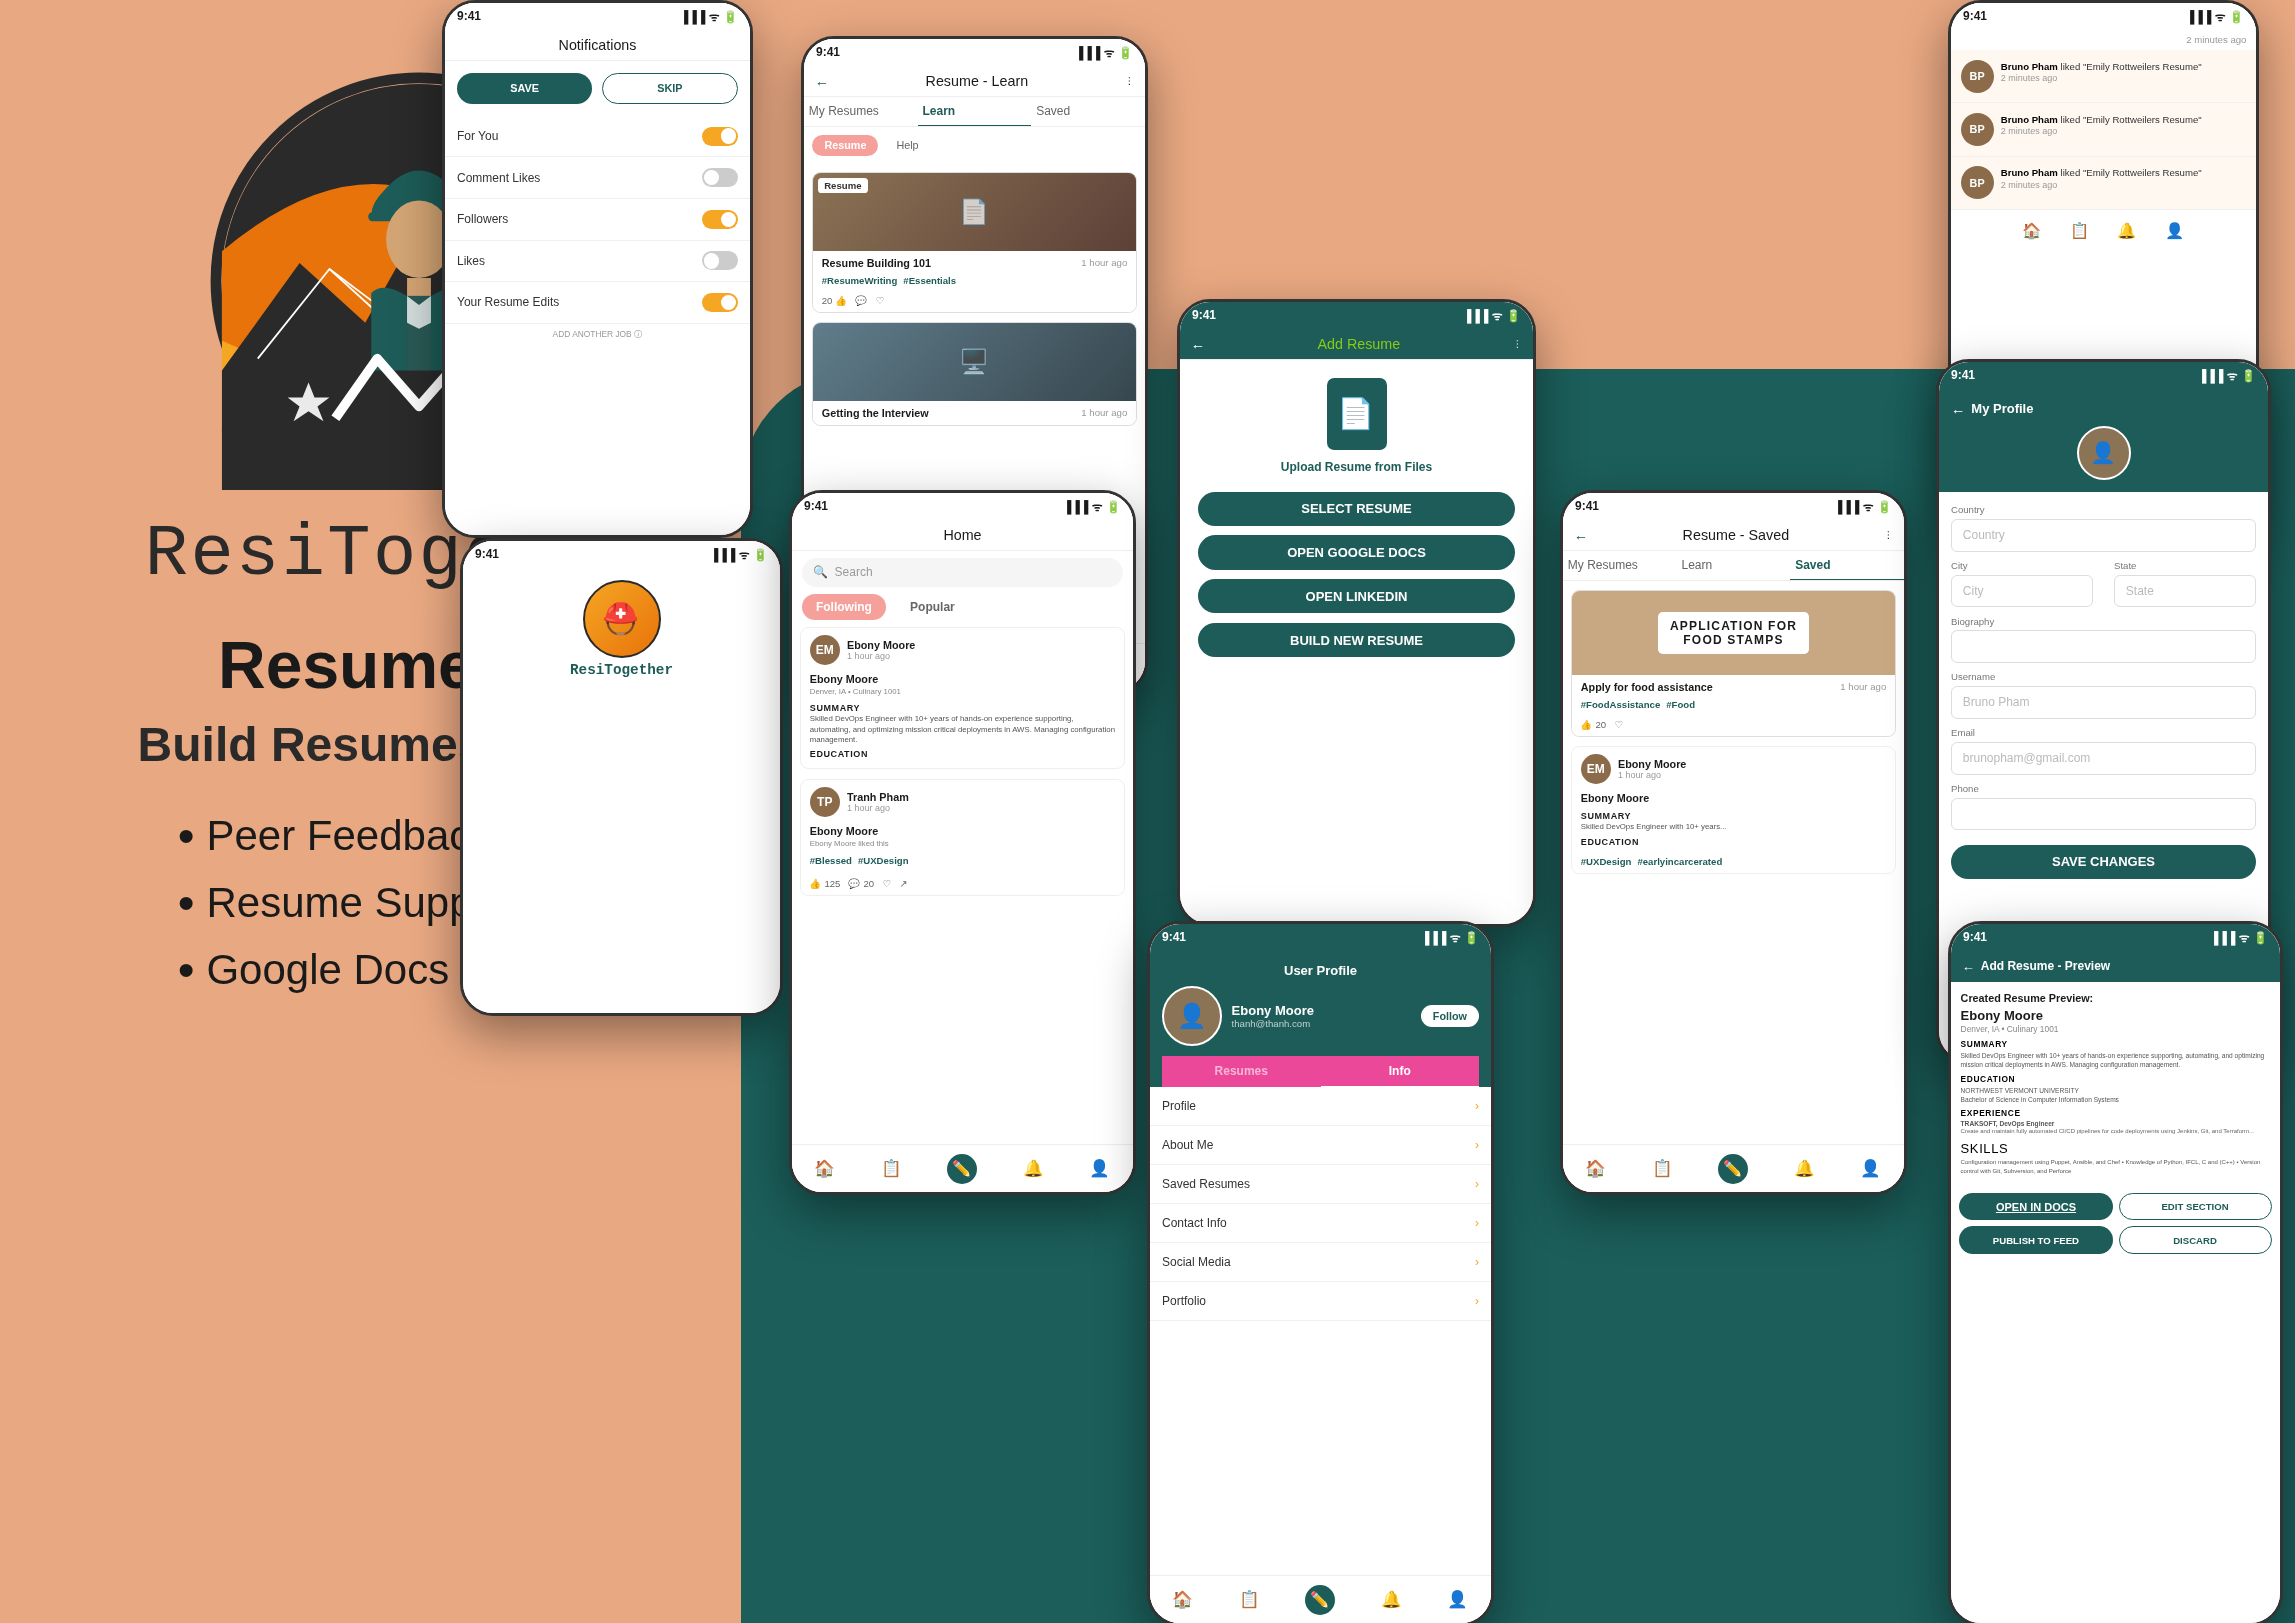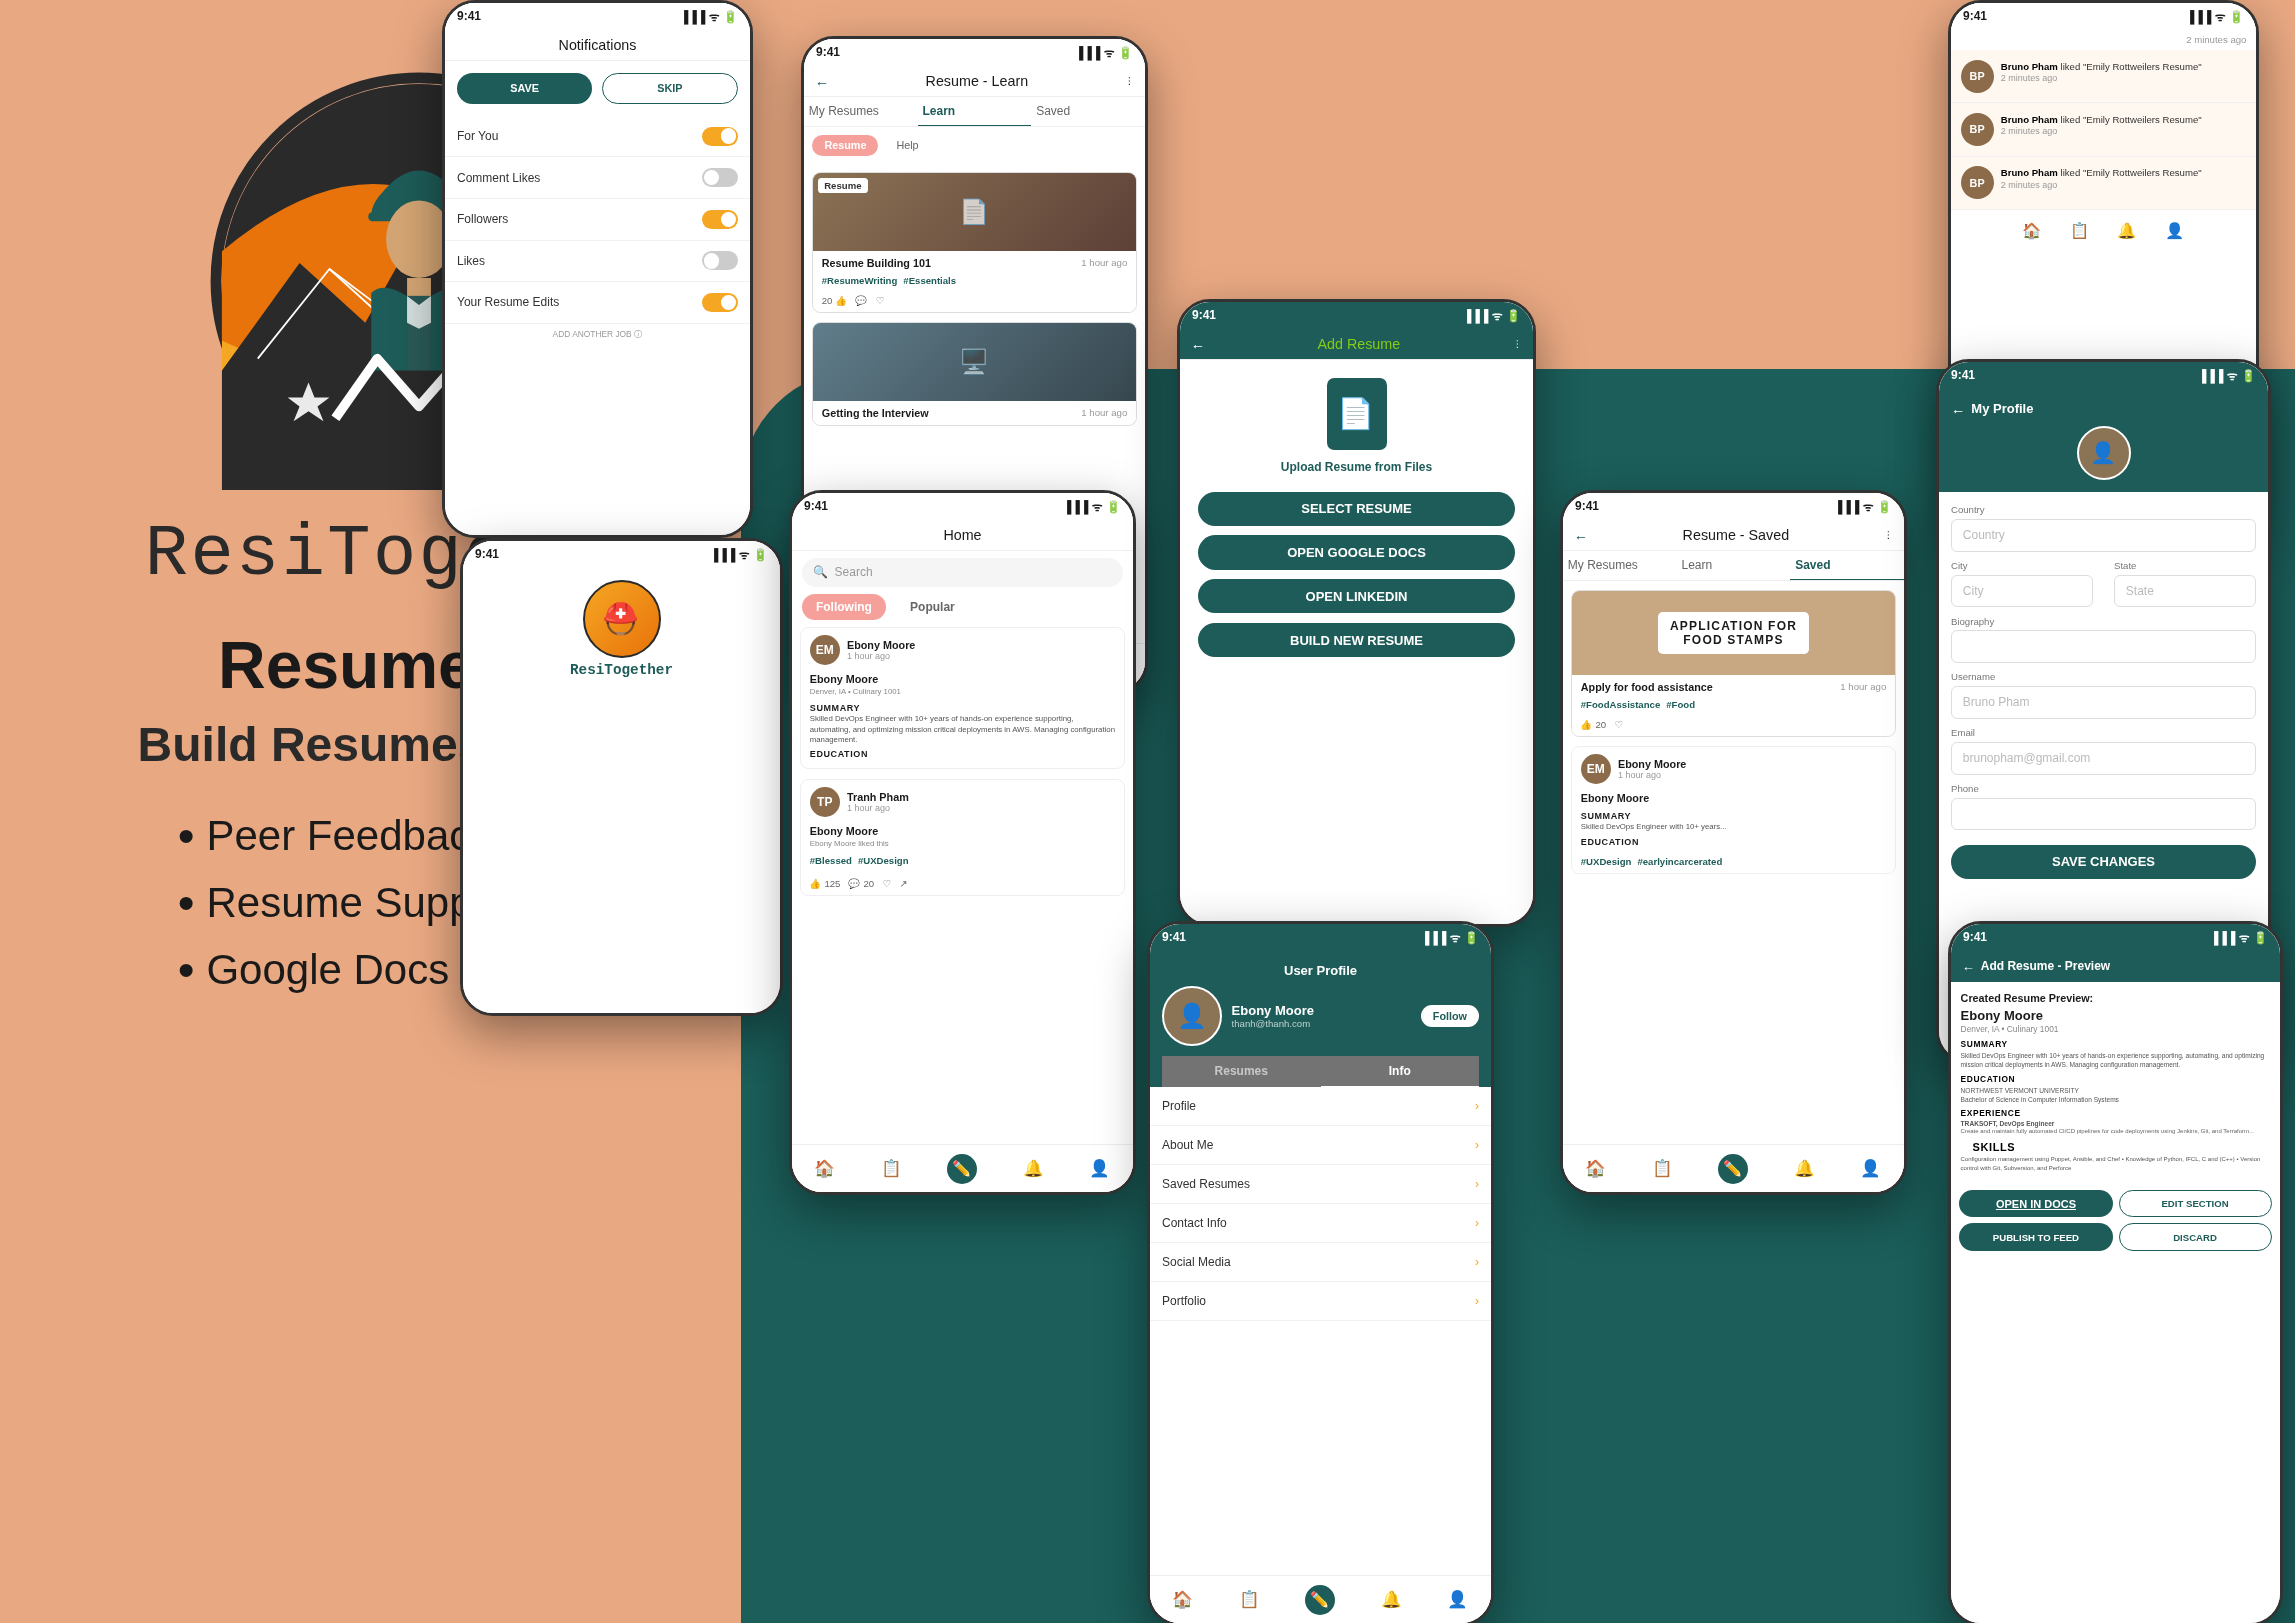--- a/index.html
+++ b/index.html
@@ -569,21 +569,21 @@
       background: #8B7355;
       border: 2.4px solid white;
       display: flex;
       align-items: center;
       justify-content: center;
       overflow: hidden;
     }
 
     .profile-tabs {
       display: flex;
-      background: #737373;
+      background: #ec4899;
     }
 
     .profile-tab {
       flex: 1;
       text-align: center;
       padding: 8.4px;
       font-size: 12px;
       font-weight: 600;
       cursor: pointer;
       color: rgba(255,255,255,0.6);
@@ -1225,21 +1225,21 @@
         <div style="font-size:13px; font-weight:900; color:#1A1A1A; margin-bottom:1.2px;">Ebony Moore</div>
         <div style="font-size:8.4px; color:#888; margin-bottom:4.8px;">Denver, IA • Culinary 1001</div>
         <div style="font-size:8.4px; font-weight:800; letter-spacing:0.6px; margin-bottom:2.4px;">SUMMARY</div>
         <div style="font-size:6.6px; color:#555; margin-bottom:4.8px; line-height:1.4;">Skilled DevOps Engineer with 10+ years of hands-on experience supporting, automating, and optimizing mission critical deployments in AWS. Managing configuration management.</div>
         <div style="font-size:8.4px; font-weight:800; letter-spacing:0.6px; margin-bottom:2.4px;">EDUCATION</div>
         <div style="font-size:6.6px; color:#555; margin-bottom:2.4px;">NORTHWEST VERMONT UNIVERSITY</div>
         <div style="font-size:6.6px; color:#555; margin-bottom:4.8px;">Bachelor of Science in Computer Information Systems</div>
         <div style="font-size:8.4px; font-weight:800; letter-spacing:0.6px; margin-bottom:2.4px;">EXPERIENCE</div>
         <div style="font-size:6.6px; color:#555; margin-bottom:1.2px; font-weight:700;">TRAKSOFT, DevOps Engineer</div>
         <div style="font-size:6px; color:#666; margin-bottom:4.8px; line-height:1.3;">Create and maintain fully automated CI/CD pipelines for code deployments using Jenkins, Git, and Terraform...</div>
-        <div style="font-size:11px; font-weight:700; letter-spacing:0.6px; margin-bottom:2.4px;margin-left:12px;">SKILLS</div>
+        <div style="font-size:13px; font-weight:400; letter-spacing:0.6px; margin-bottom:2.4px;">SKILLS</div>
         <div style="font-size:6px; color:#555; line-height:1.4;">Configuration management using Puppet, Ansible, and Chef • Knowledge of Python, IFCL, C and (C++) • Version control with Git, Subversion, and Perforce</div>
       </div>
       <div style="padding:8.4px; display:grid; grid-template-columns:1fr 1fr; gap:6px;">
         <button class="btn-green" style="font-size:11px; padding:7.2px 4.8px;text-decoration:underline;">OPEN IN DOCS</button>
         <button class="btn-outline" style="font-size:9.6px; padding:7.2px 4.8px;">EDIT SECTION</button>
         <button class="btn-green" style="font-size:9.6px; padding:7.2px 4.8px;">PUBLISH TO FEED</button>
         <button class="btn-outline" style="font-size:9.6px; padding:7.2px 4.8px;">DISCARD</button>
       </div>
     </div>
   </div>

